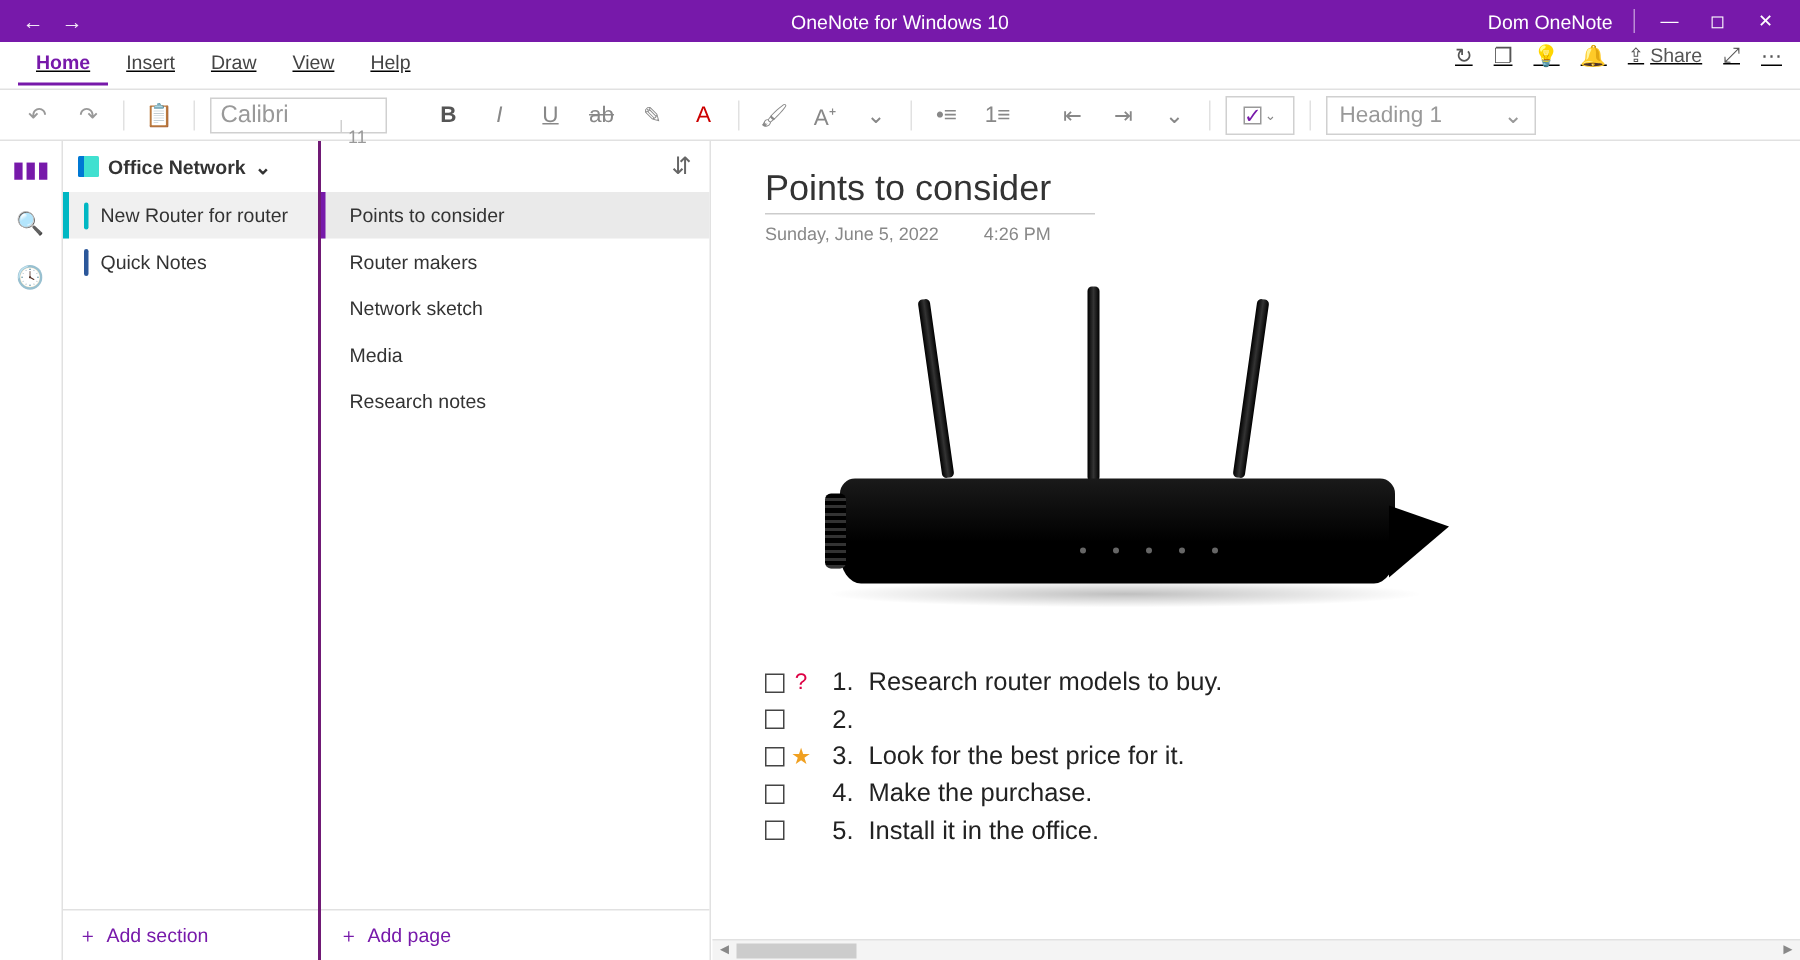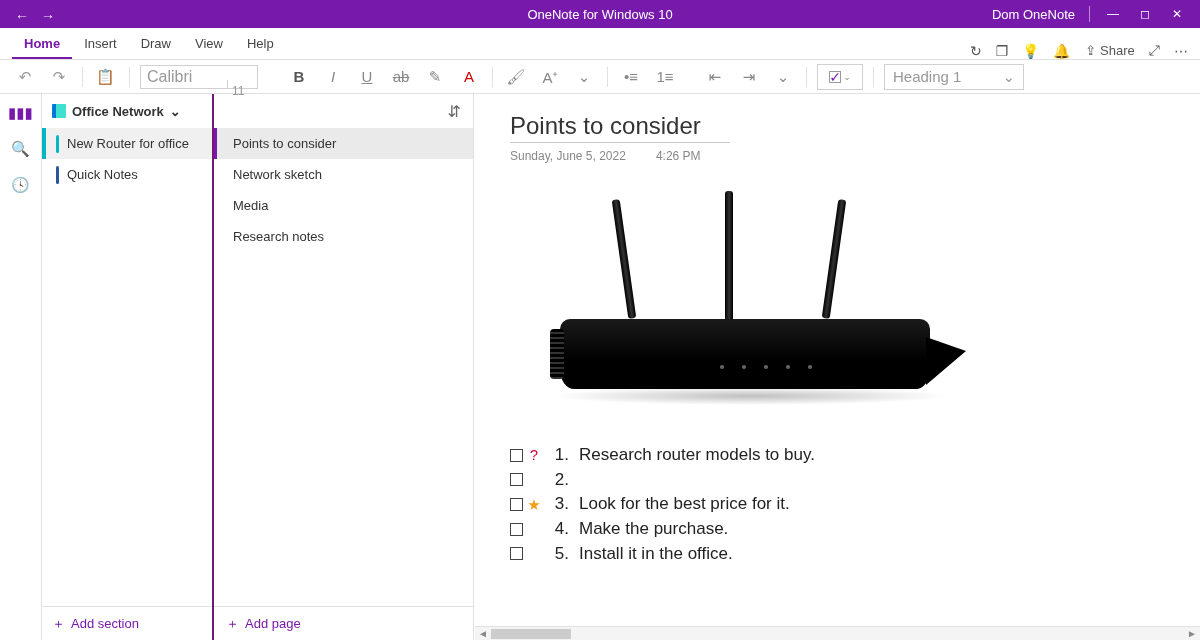--- a/index.html
+++ b/index.html
@@ -8,21 +8,21 @@
 
 .titlebar { height:28px; background:#7719AA; display:flex; align-items:center; color:#fff; position:relative; }
 .nav-arrows { display:flex; gap:6px; padding-left:12px; }
 .nav-arrows span { width:20px; text-align:center; cursor:pointer; font-size:14px; opacity:.9; }
 .title-center { position:absolute; left:50%; transform:translateX(-50%); font-size:13px; }
 .title-right { margin-left:auto; display:flex; align-items:center; gap:14px; padding-right:14px; font-size:13px; }
 .title-right .sep { width:1px; height:16px; background:rgba(255,255,255,.5); }
 .win-btn { width:18px; text-align:center; cursor:pointer; font-size:12px; }
 
 
-.tabsrow { height:32px; border-bottom:1px solid #e1e1e1; display:flex; align-items:flex-end; padding:0 12px; }
+.tabsrow { height:32px; border-bottom:1px solid #e1e1e1; display:flex; align-items:flex-start; padding:0 12px;text-decoration:underline; }
 .tab { font-size:13px; color:#444; padding:6px 12px; cursor:pointer; border-bottom:2px solid transparent; }
 .tab.active { color:#7719AA; border-bottom-color:#7719AA; font-weight:600; }
 .tabs-right { margin-left:auto; display:flex; align-items:center; gap:14px; color:#555; font-size:14px; }
 .tabs-right .icn { cursor:pointer; }
 .share-btn { display:flex; align-items:center; gap:4px; font-size:13px; }
 
 
 .ribbon { height:34px; border-bottom:1px solid #e1e1e1; display:flex; align-items:center; padding:0 12px; gap:8px; color:#888; }
 .rb-btn { width:26px; height:26px; display:flex; align-items:center; justify-content:center; cursor:pointer; font-size:15px; color:#999; }
 .rb-sep { width:1px; height:20px; background:#e1e1e1; margin:0 2px; }
@@ -180,38 +180,41 @@
   </div>
 
   <div class="notebooks">
     <div class="notebook-hdr">
       <span class="nb-icon"></span>
       <span>Office Network</span>
       <span>⌄</span>
     </div>
     <div class="section-item sel">
       <span class="sec-tab"></span>
-      <span>New Router for office</span>
+      <span>New Router for router</span>
     </div>
     <div class="section-item">
       <span class="sec-tab dark"></span>
       <span>Quick Notes</span>
     </div>
     <div class="add-sec">
       <span>＋</span>
       <span>Add section</span>
     </div>
   </div>
 
   <div class="pages">
     <div class="pages-hdr">
         <span>⇵</span>
       </div>
     <div class="page-item sel">
         <span>Points to consider</span>
+      </div>
+    <div class="page-item">
+        <span>Router makers</span>
       </div>
     <div class="page-item">
         <span>Network sketch</span>
       </div>
     <div class="page-item">
         <span>Media</span>
       </div>
     <div class="page-item">
         <span>Research notes</span>
       </div>

